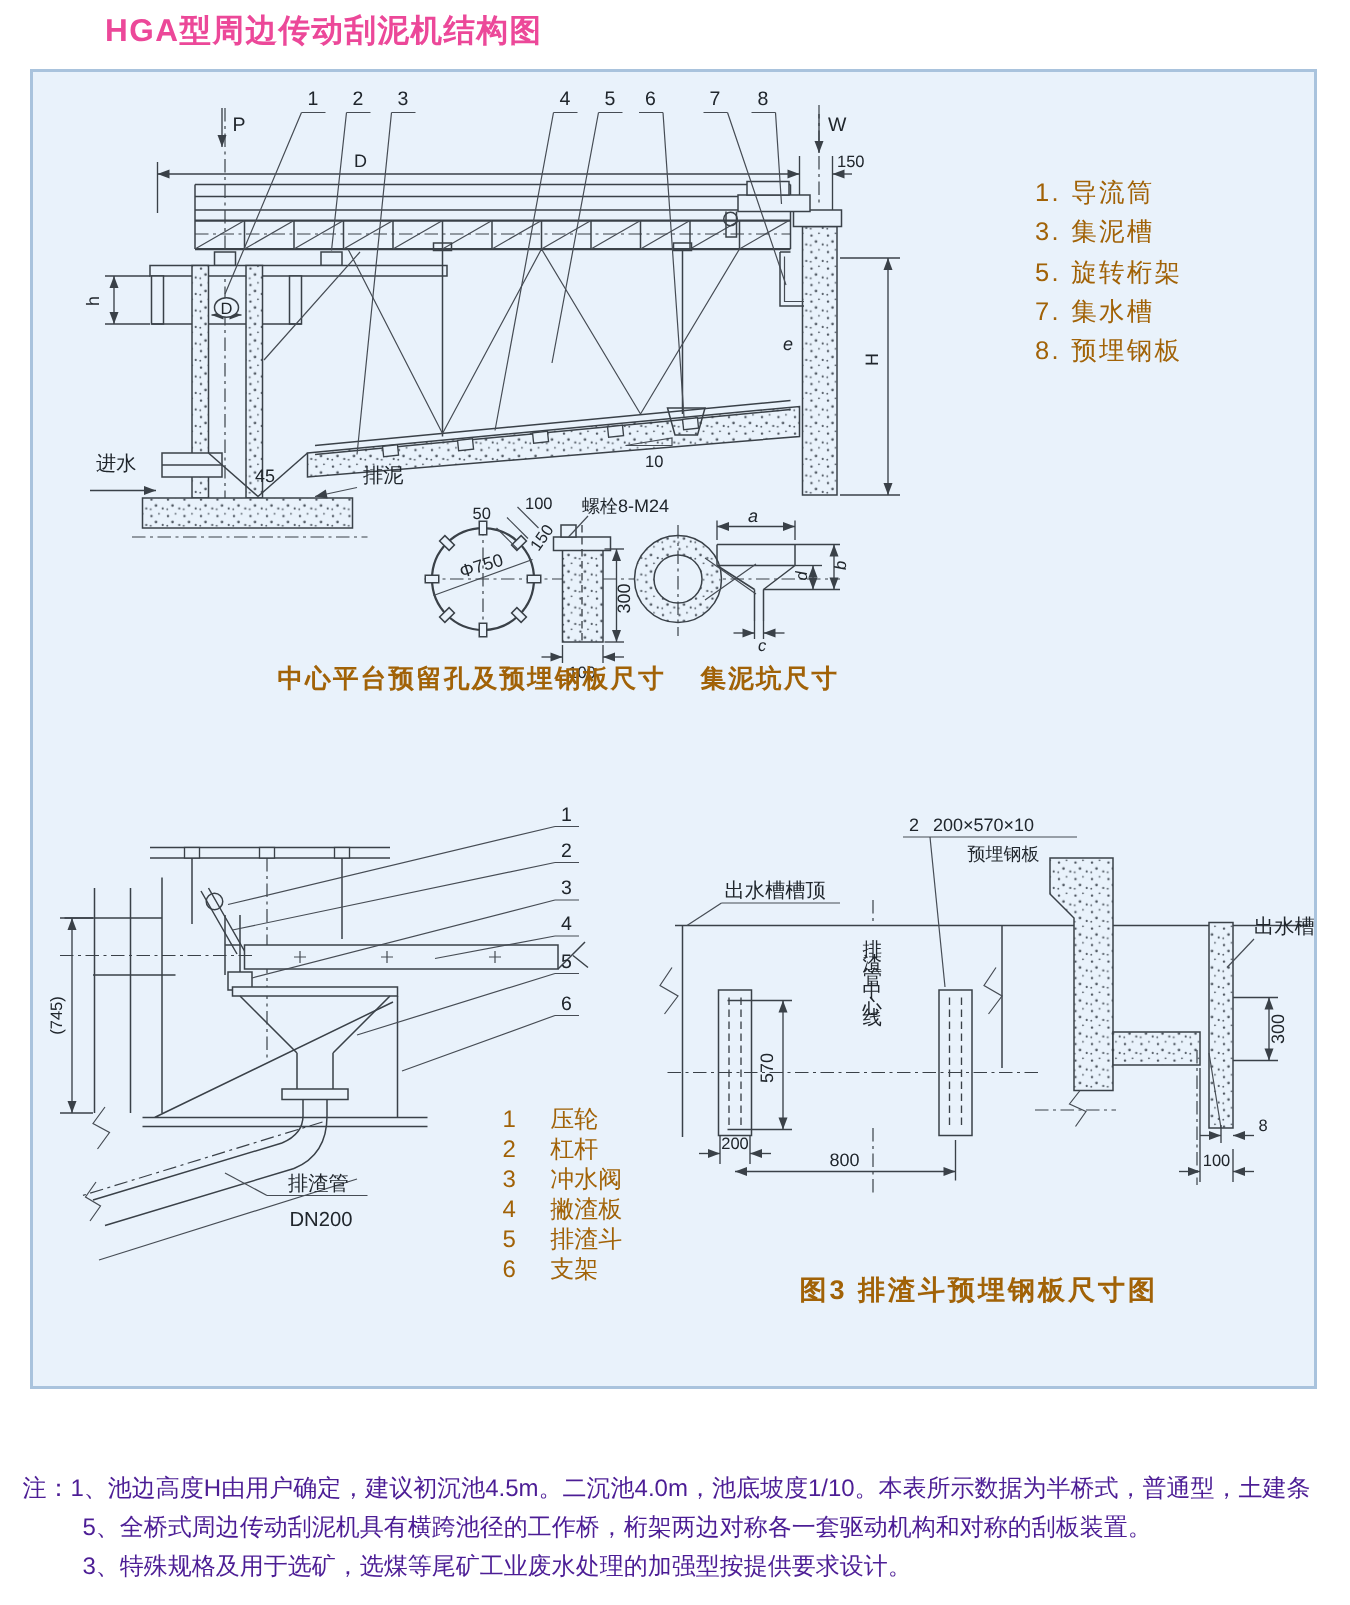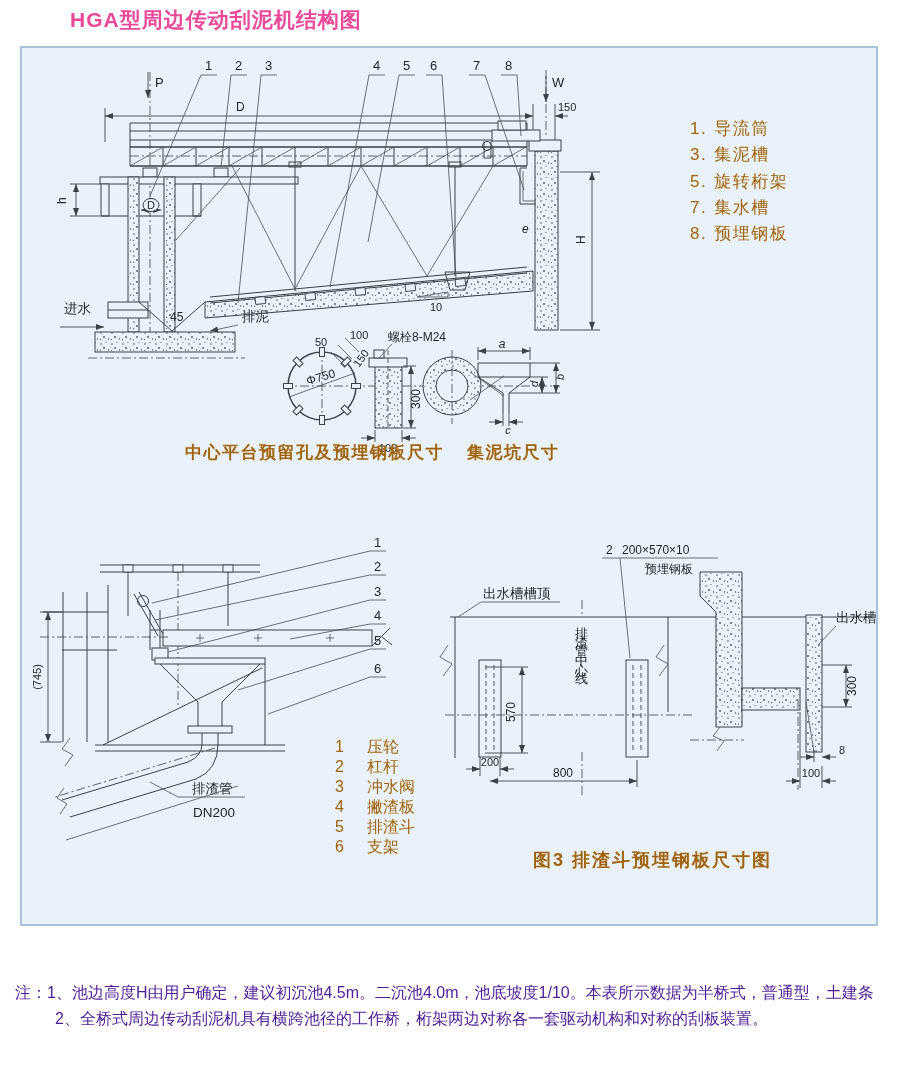--- a/index.html
+++ b/index.html
@@ -393,16 +393,17 @@
     <div class="lrow"><span>5</span><span class="pn">排渣斗</span></div>
     <div class="lrow"><span>6</span><span class="pn">支架</span></div>
   </div>
 
   <div class="tx fig3cap">图3 排渣斗预埋钢板尺寸图</div>
 
   <div class="tx vtext">排渣管中心线</div>
 
   <div class="tx notes">
     <div class="n0">注：1、池边高度H由用户确定，建议初沉池4.5m。二沉池4.0m，池底坡度1/10。本表所示数据为半桥式，普通型，土建条</div>
-    <div class="n1">2、全桥式周边传动刮泥机具有横跨池径的工作桥，桁架两边对称各一套驱动机构和对称的刮板装置。</div>
+    <div class="n1">5、全桥式周边传动刮泥机具有横跨池径的工作桥，桁架两边对称各一套驱动机构和对称的刮板装置。</div>
+    <div class="n1">3、特殊规格及用于选矿，选煤等尾矿工业废水处理的加强型按提供要求设计。</div>
   </div>
 
 </div>
 
 </body></html>

